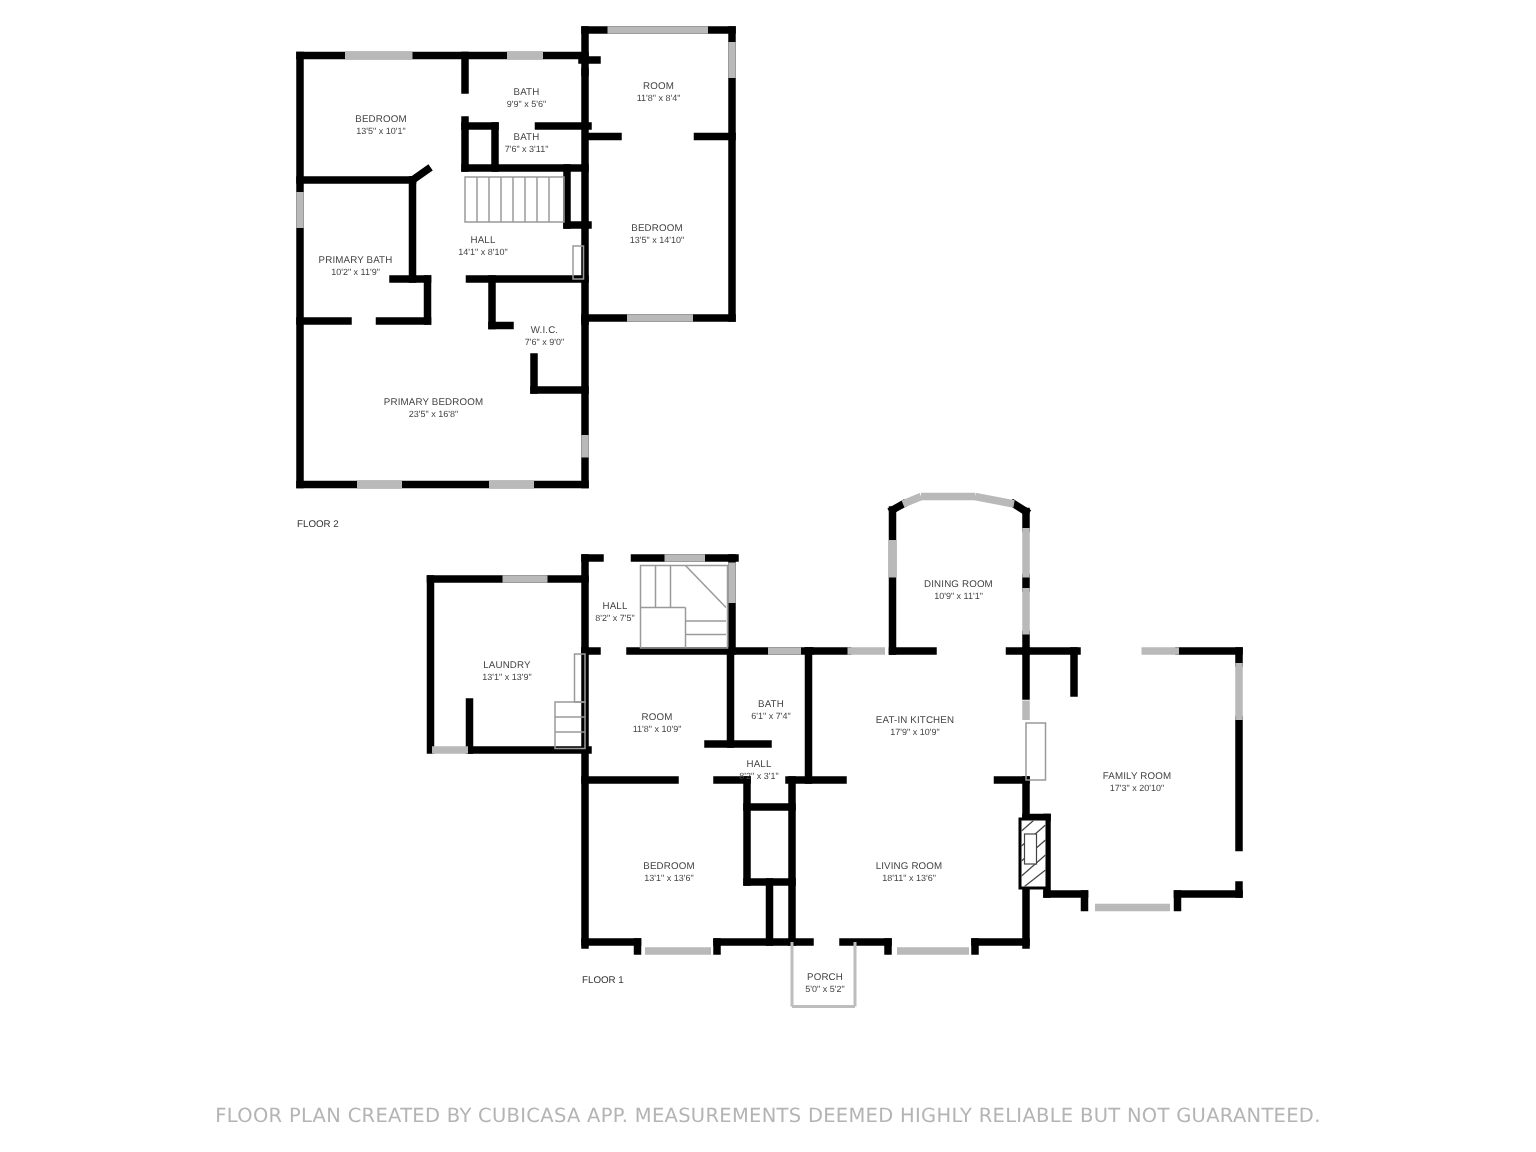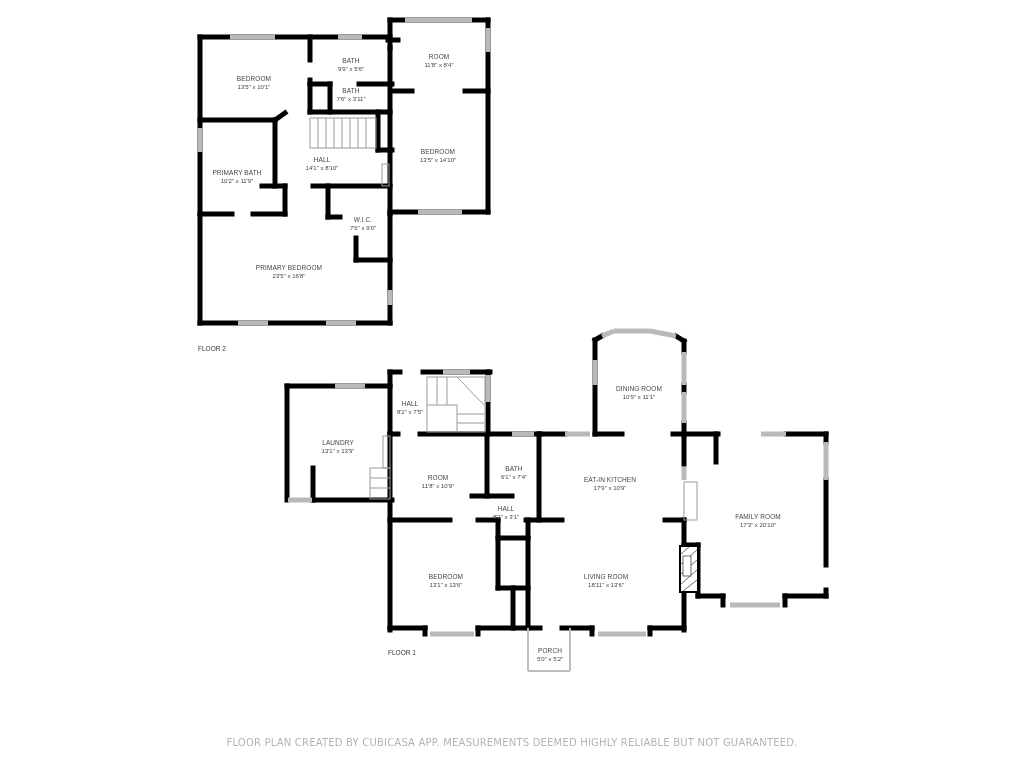--- a/index.html
+++ b/index.html
@@ -7,21 +7,21 @@
   svg#plan { position: absolute; left: 0; top: 0; }
   .wall { stroke: #000; stroke-width: 5; fill: none; stroke-linecap: square; }
   .thin { stroke: #000; stroke-width: 1; fill: none; }
   .win { stroke: #b9b9b9; stroke-width: 5; fill: none; }
   .porch { stroke: #bdbdbd; stroke-width: 2; fill: none; }
   .stair { stroke: #9a9a9a; stroke-width: 1; fill: none; }
   .hatch { stroke: #444; stroke-width: 0.8; }
   .room-name { font-family: "Liberation Sans", sans-serif; font-size: 6.5px; fill: #444; text-anchor: middle; letter-spacing: 0.1px; }
   .room-dim { font-family: "Liberation Sans", sans-serif; font-size: 6px; fill: #444; text-anchor: middle; }
   .floor-label { font-family: "Liberation Sans", sans-serif; font-size: 6.5px; fill: #333; }
-  #disclaimer { position: absolute; left: 0; width: 1024px; top: 737px; text-align: center; font-family: "DejaVu Sans", sans-serif; font-size: 10px; color: #b4b4b4; letter-spacing: 0.2px; }
+  #disclaimer { position: absolute; left: 0; width: 1024px; top: 737px; text-align: center; font-family: "DejaVu Sans", sans-serif; font-size: 13px; color: #b4b4b4; letter-spacing: 0.2px; }
 </style>
 </head>
 <body>
 
 <svg id="plan" width="1024" height="768" viewBox="0 0 1024 768" xmlns="http://www.w3.org/2000/svg">
 
   <g>
 
     <g>
 

